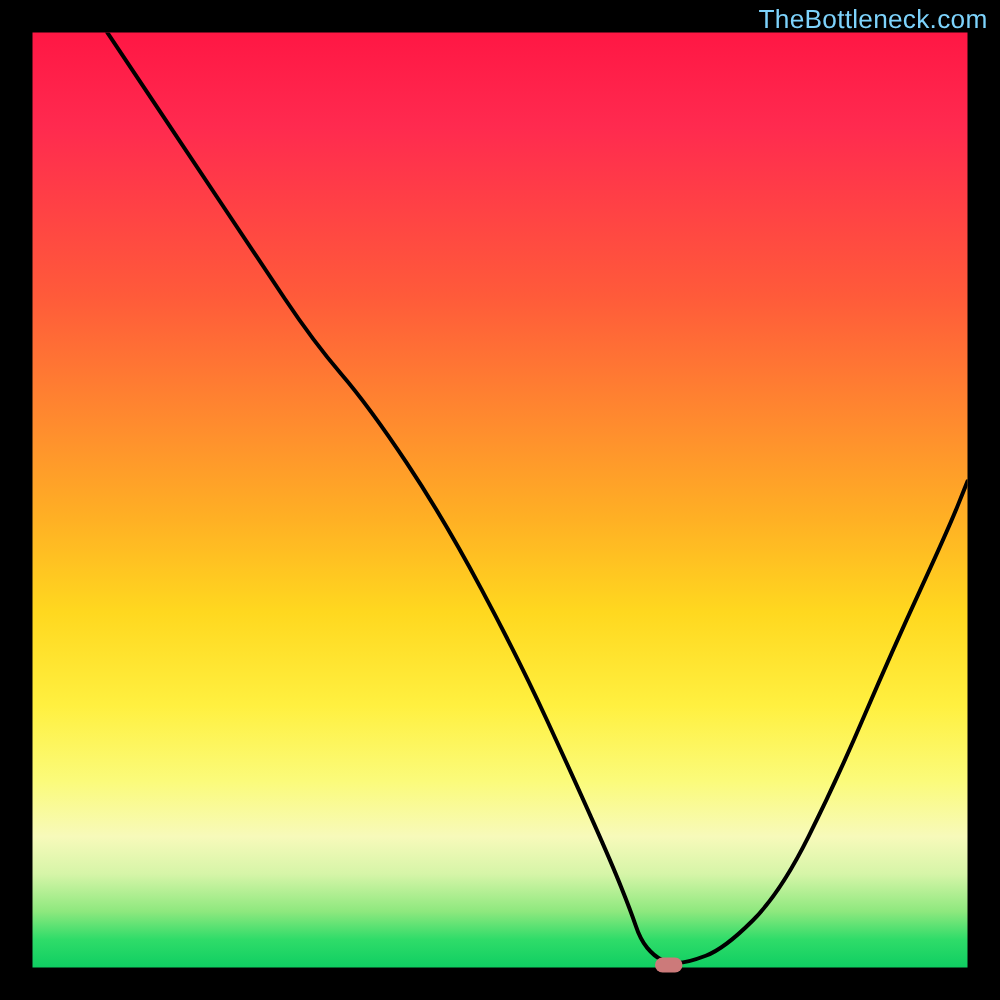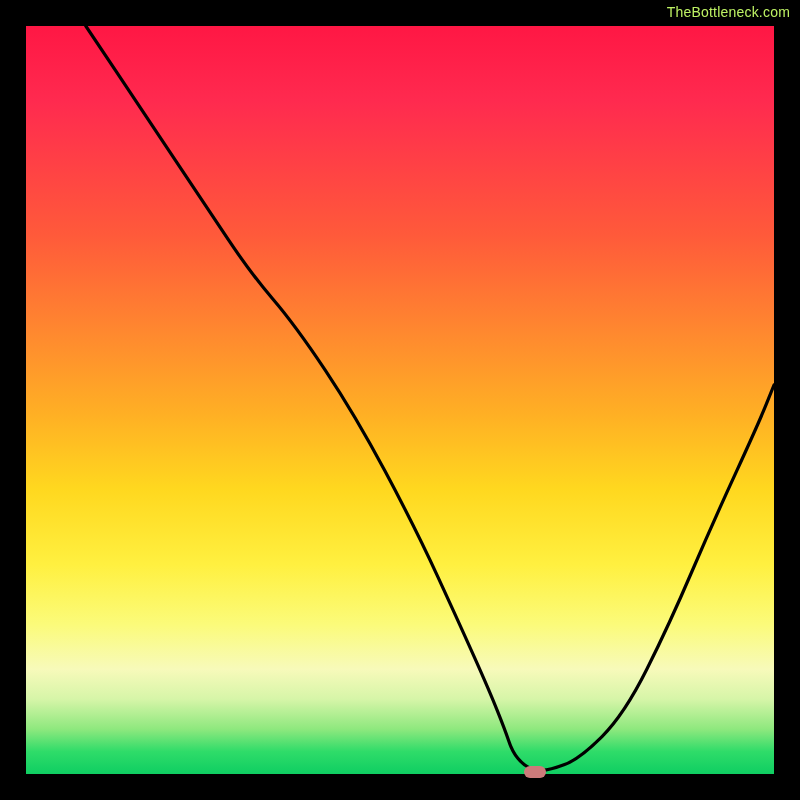--- a/index.html
+++ b/index.html
@@ -52,22 +52,22 @@
     position: absolute;
     width: 22px;
     height: 12px;
     background: #cc7a7a;
     border-radius: 6px;
   }
   .watermark {
     position: absolute;
     top: 4px;
     right: 10px;
-    color: #bef264;
-    font-size: 14px;
+    color: #7dd3fc;
+    font-size: 21px;
     font-weight: 500;
     letter-spacing: 0.2px;
     user-select: none;
   }
 </style>
 </head>
 <body>
 
 <div class="frame">
 

